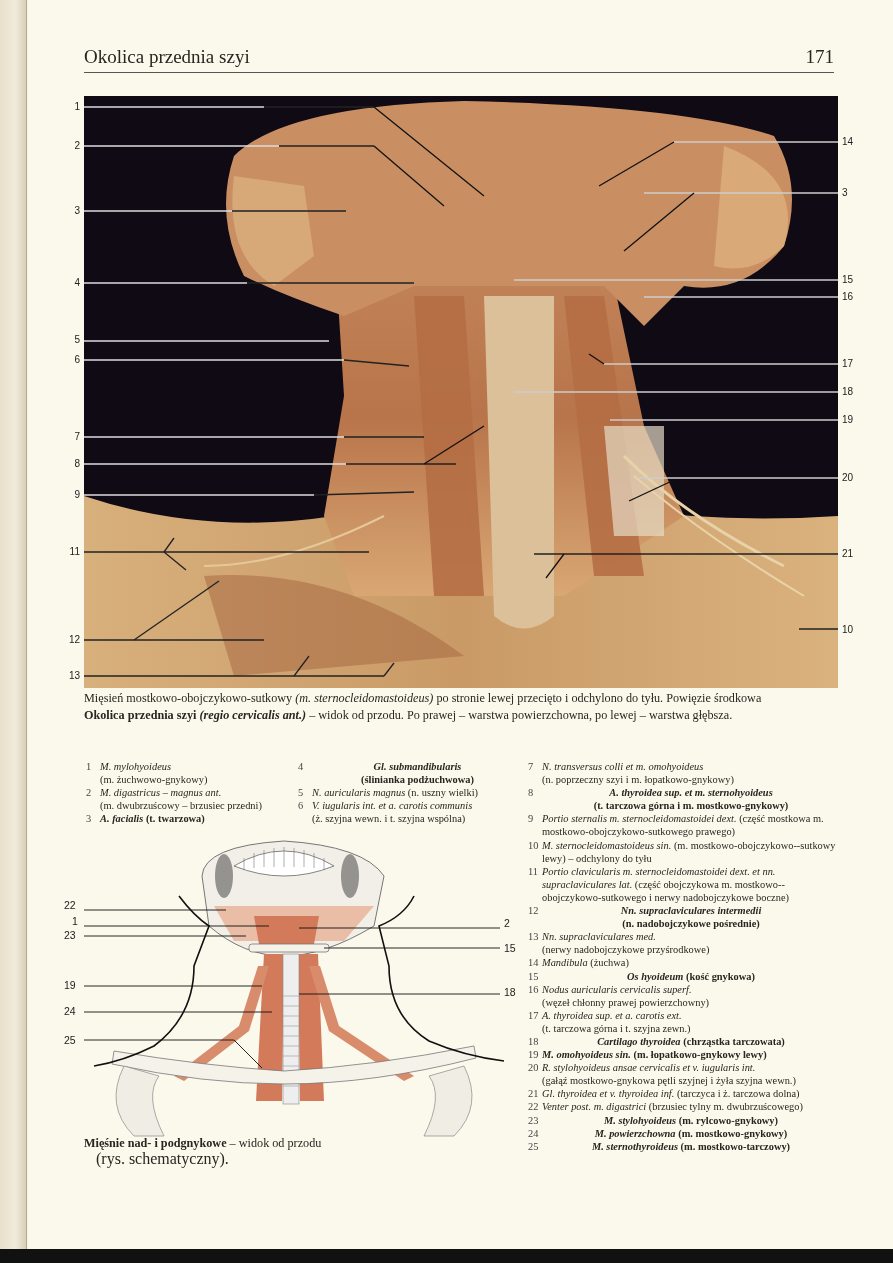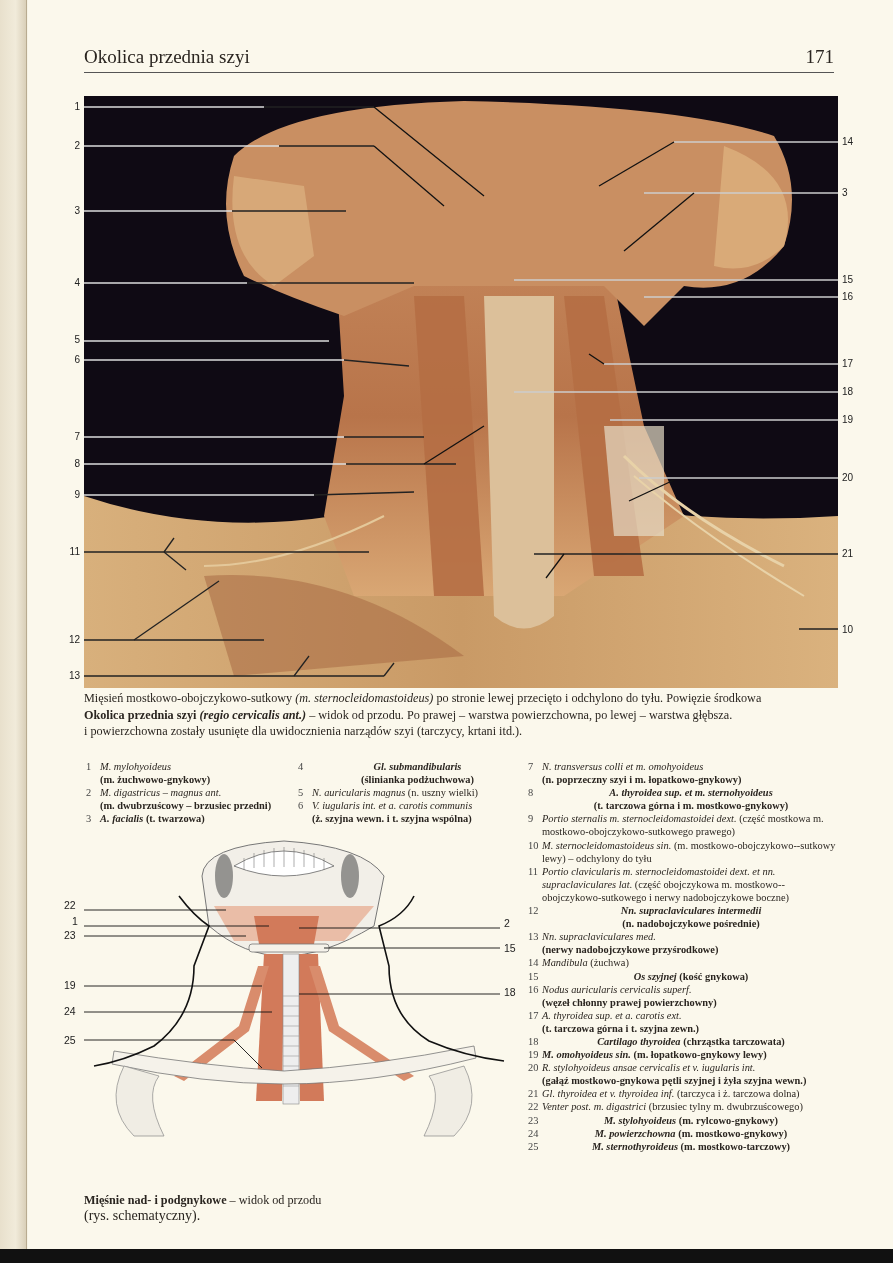--- a/index.html
+++ b/index.html
@@ -20,29 +20,29 @@
   .lbl.r { width:16px; text-align:left; }
 
   .caption-main { position:absolute; left:84px; top:690px; width:756px; font-size:12.2px; line-height:16.5px; }
   .caption-main b { font-weight:bold; }
   .caption-main i { font-style:italic; }
 
   .legend-col { position:absolute; font-size:10.4px; line-height:13.1px; }
   .legend-col .item { display:flex; }
   .legend-col .num { width:14px; flex:none; text-align:left; color:#444; }
   .legend-col .txt { flex:1; }
-  .legend-col .sub { padding-left:14px;font-weight:bold; }
+  .legend-col .sub { padding-left:14px; }
   .it { font-style:italic; }
   .bd { font-weight:bold;text-align:center; }
 
   .diagram { position:absolute; left:84px; top:836px; width:440px; height:315px; }
   .diagram svg { position:absolute; left:0; top:0; }
   .dlbl { position:absolute; font-family:"Liberation Sans", "DejaVu Sans", sans-serif; font-size:10.5px; color:#222; line-height:11px; }
 
-  .caption-small { position:absolute; left:84px; top:1193px; width:420px; font-size:12.2px; line-height:15px; }
+  .caption-small { position:absolute; left:84px; top:1136px; width:420px; font-size:12.2px; line-height:15px; }
 </style>
 </head>
 <body>
 
 <div class="spine"></div>
 <div class="page"></div>
 
 <div class="header">
   <span class="title">Okolica przednia szyi</span>
   <span class="pagenum">171</span>
@@ -154,21 +154,20 @@
 <span class="lbl r" style="left:842px;top:359px;">17</span>
 <span class="lbl r" style="left:842px;top:387px;">18</span>
 <span class="lbl r" style="left:842px;top:415px;">19</span>
 <span class="lbl r" style="left:842px;top:473px;">20</span>
 <span class="lbl r" style="left:842px;top:549px;">21</span>
 <span class="lbl r" style="left:842px;top:625px;">10</span>
 
 <div class="caption-main">
   <div><span>Mięsień mostkowo-obojczykowo-sutkowy </span><i>(m. sternocleidomastoideus)</i><span> po stronie lewej przecięto i odchylono do tyłu. Powięzie środkowa</span></div>
   <div><b>Okolica przednia szyi</b> <b><i>(regio cervicalis ant.)</i></b><span> – widok od przodu. Po prawej – warstwa powierzchowna, po lewej – warstwa głębsza.</span></div>
-  <div>i powierzchowna zostały usunięte dla uwidocznienia narządów szyi (tarczycy, krtani itd.).</div>
 </div>
 
 <div class="legend-col" style="left:86px;top:760px;width:205px;">
   <div class="item">
       <span class="num">1</span>
       <span class="txt it">M. mylohyoideus</span>
     </div>
   <div class="sub">(m. żuchwowo-gnykowy)</div>
   <div class="item">
       <span class="num">2</span>
@@ -230,21 +229,21 @@
       <span class="num">13</span>
       <span class="txt it">Nn. supraclaviculares med.</span>
     </div>
   <div class="sub">(nerwy nadobojczykowe przyśrodkowe)</div>
   <div class="item">
       <span class="num">14</span>
       <span class="txt"><span class="it">Mandibula</span> <span>(żuchwa)</span></span>
     </div>
   <div class="item">
       <span class="num">15</span>
-      <span class="txt bd"><span class="it">Os szyjnej</span> <span>(kość gnykowa)</span></span>
+      <span class="txt bd"><span class="it">Os hyoideum</span> <span>(kość gnykowa)</span></span>
     </div>
   <div class="item">
       <span class="num">16</span>
       <span class="txt it">Nodus auricularis cervicalis superf.</span>
     </div>
   <div class="sub">(węzeł chłonny prawej powierzchowny)</div>
   <div class="item">
       <span class="num">17</span>
       <span class="txt it">A. thyroidea sup. et a. carotis ext.</span>
     </div>
@@ -354,16 +353,16 @@
 <span class="dlbl" style="left:64px;top:930px;">23</span>
 <span class="dlbl" style="left:64px;top:980px;">19</span>
 <span class="dlbl" style="left:64px;top:1006px;">24</span>
 <span class="dlbl" style="left:64px;top:1035px;">25</span>
 <span class="dlbl" style="left:504px;top:918px;">2</span>
 <span class="dlbl" style="left:504px;top:943px;">15</span>
 <span class="dlbl" style="left:504px;top:987px;">18</span>
 
 <div class="caption-small">
   <div><b>Mięśnie nad- i podgnykowe</b><span> – widok od przodu</span></div>
-  <div style="font-size:14px;">(rys. schematyczny).</div>
+  <div style="font-size:16px;margin-left:12px;">(rys. schematyczny).</div>
 </div>
 
 <div class="bottom-bar"></div>
 
 </body></html>

